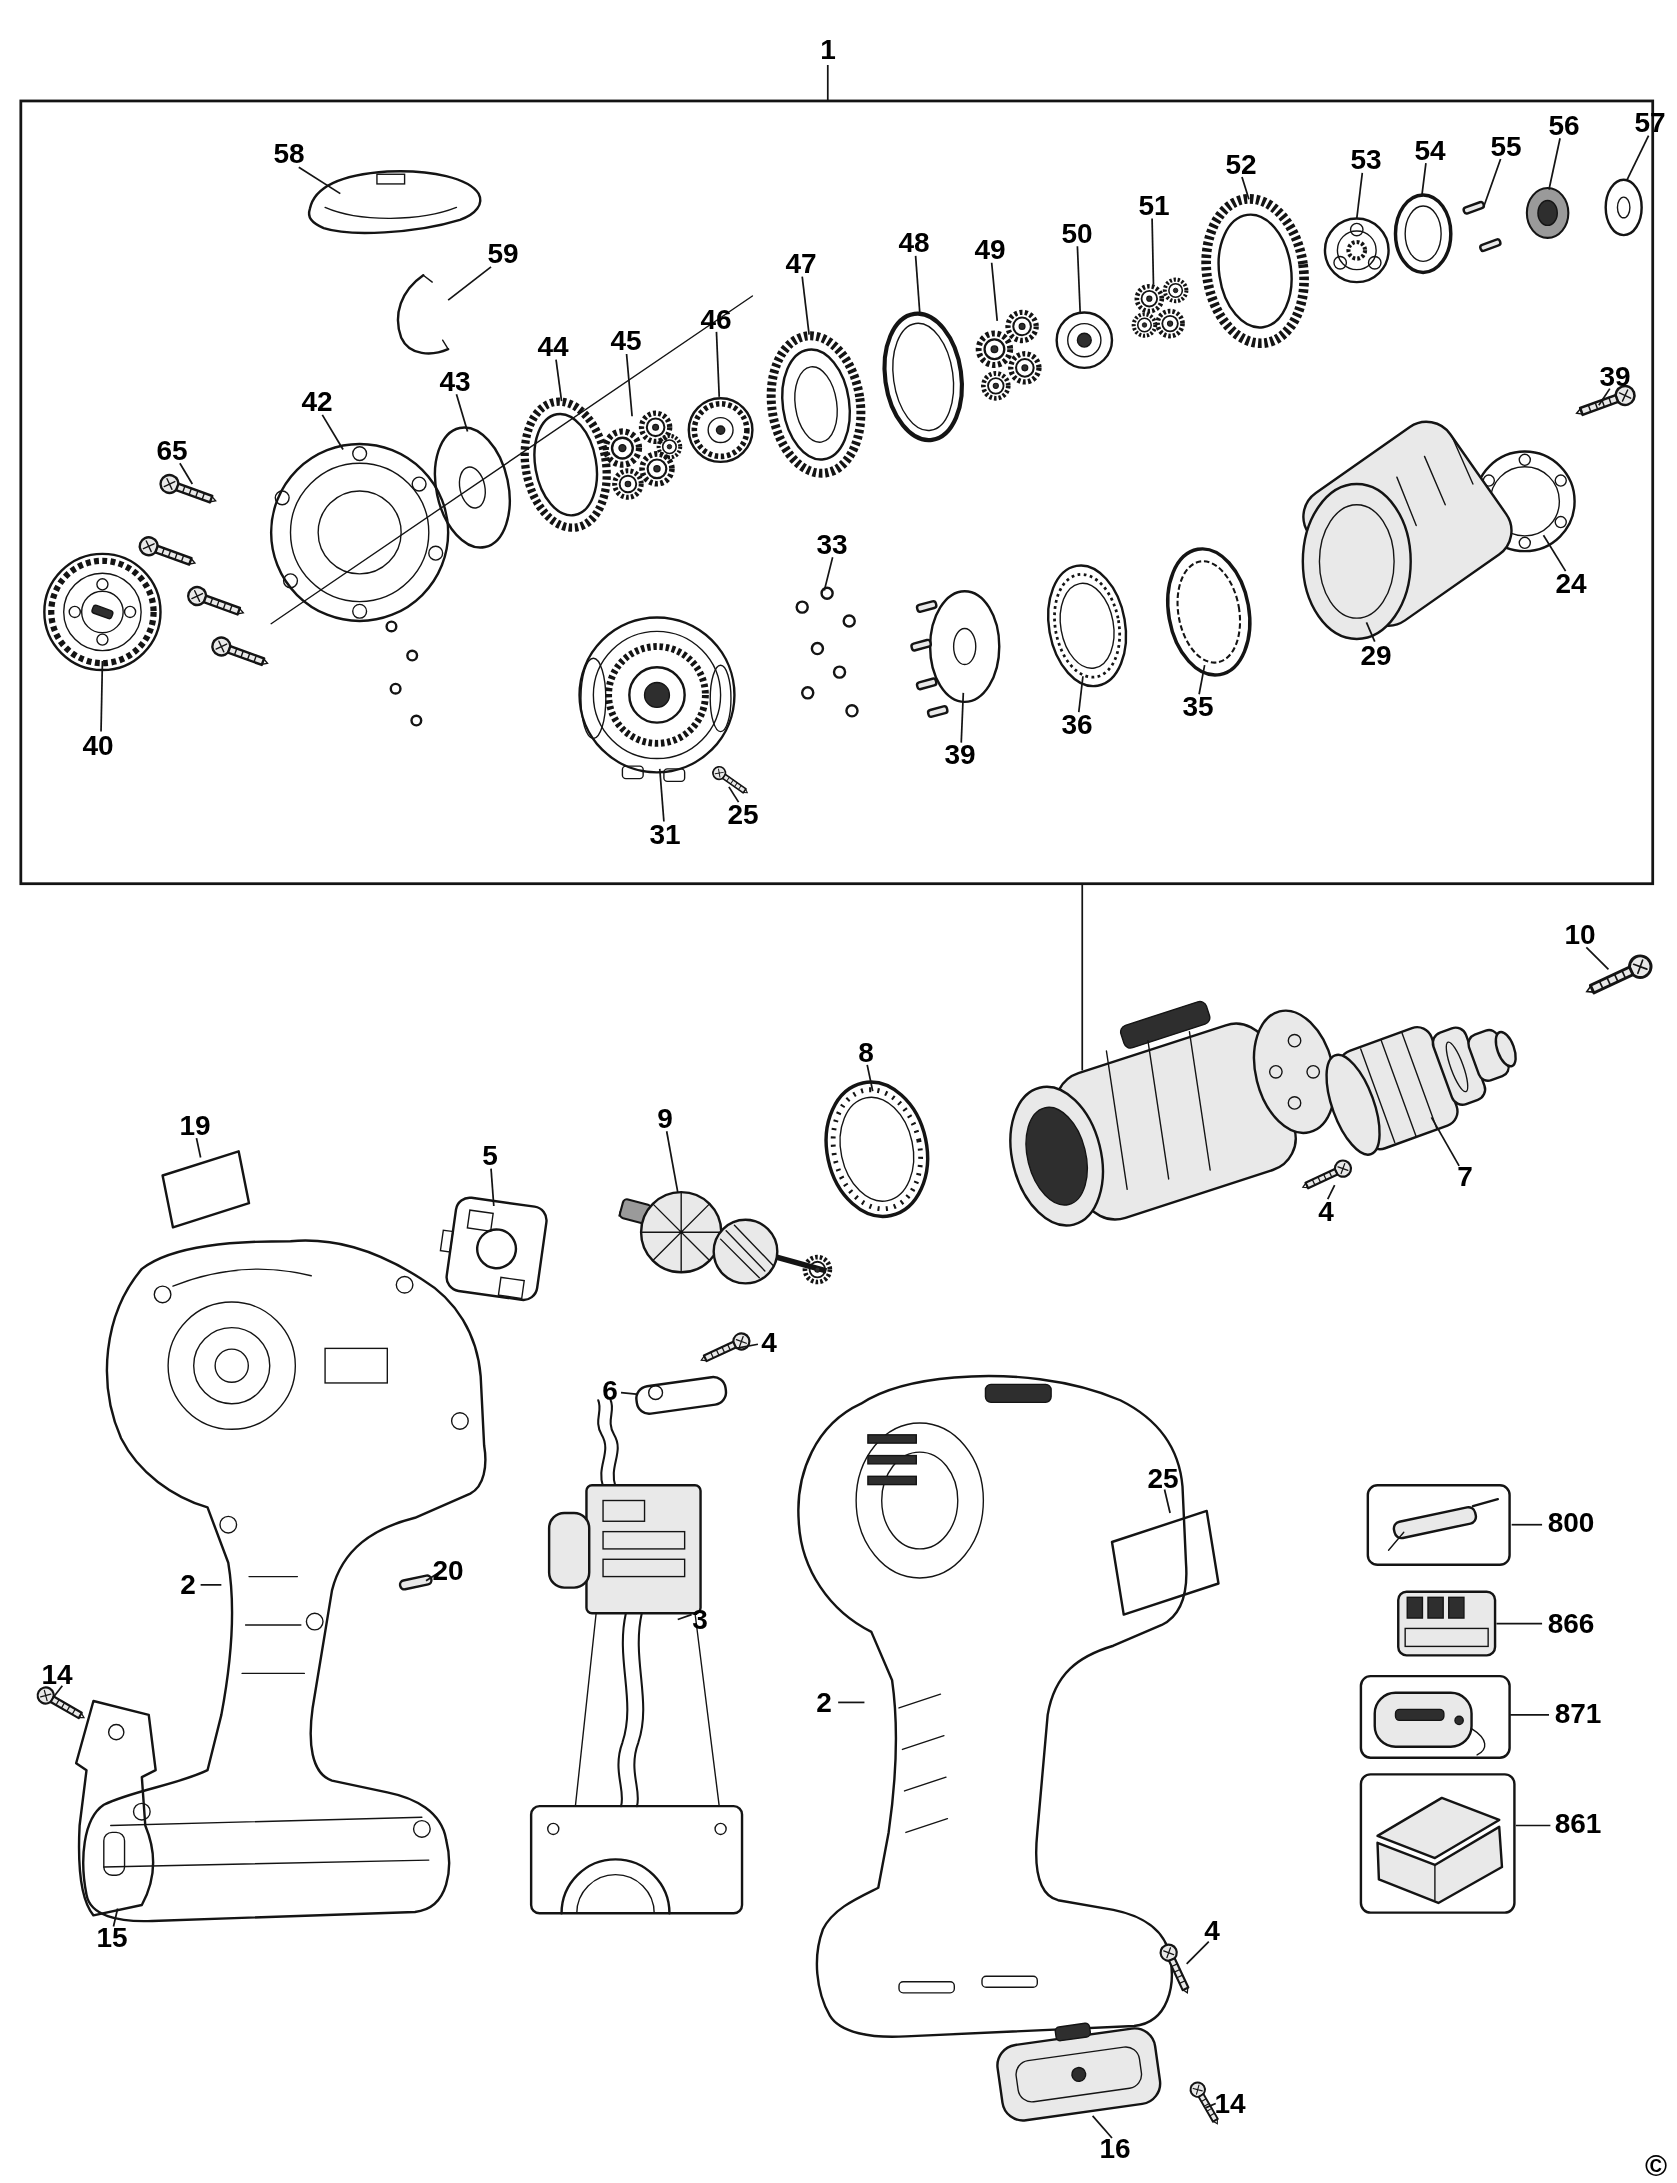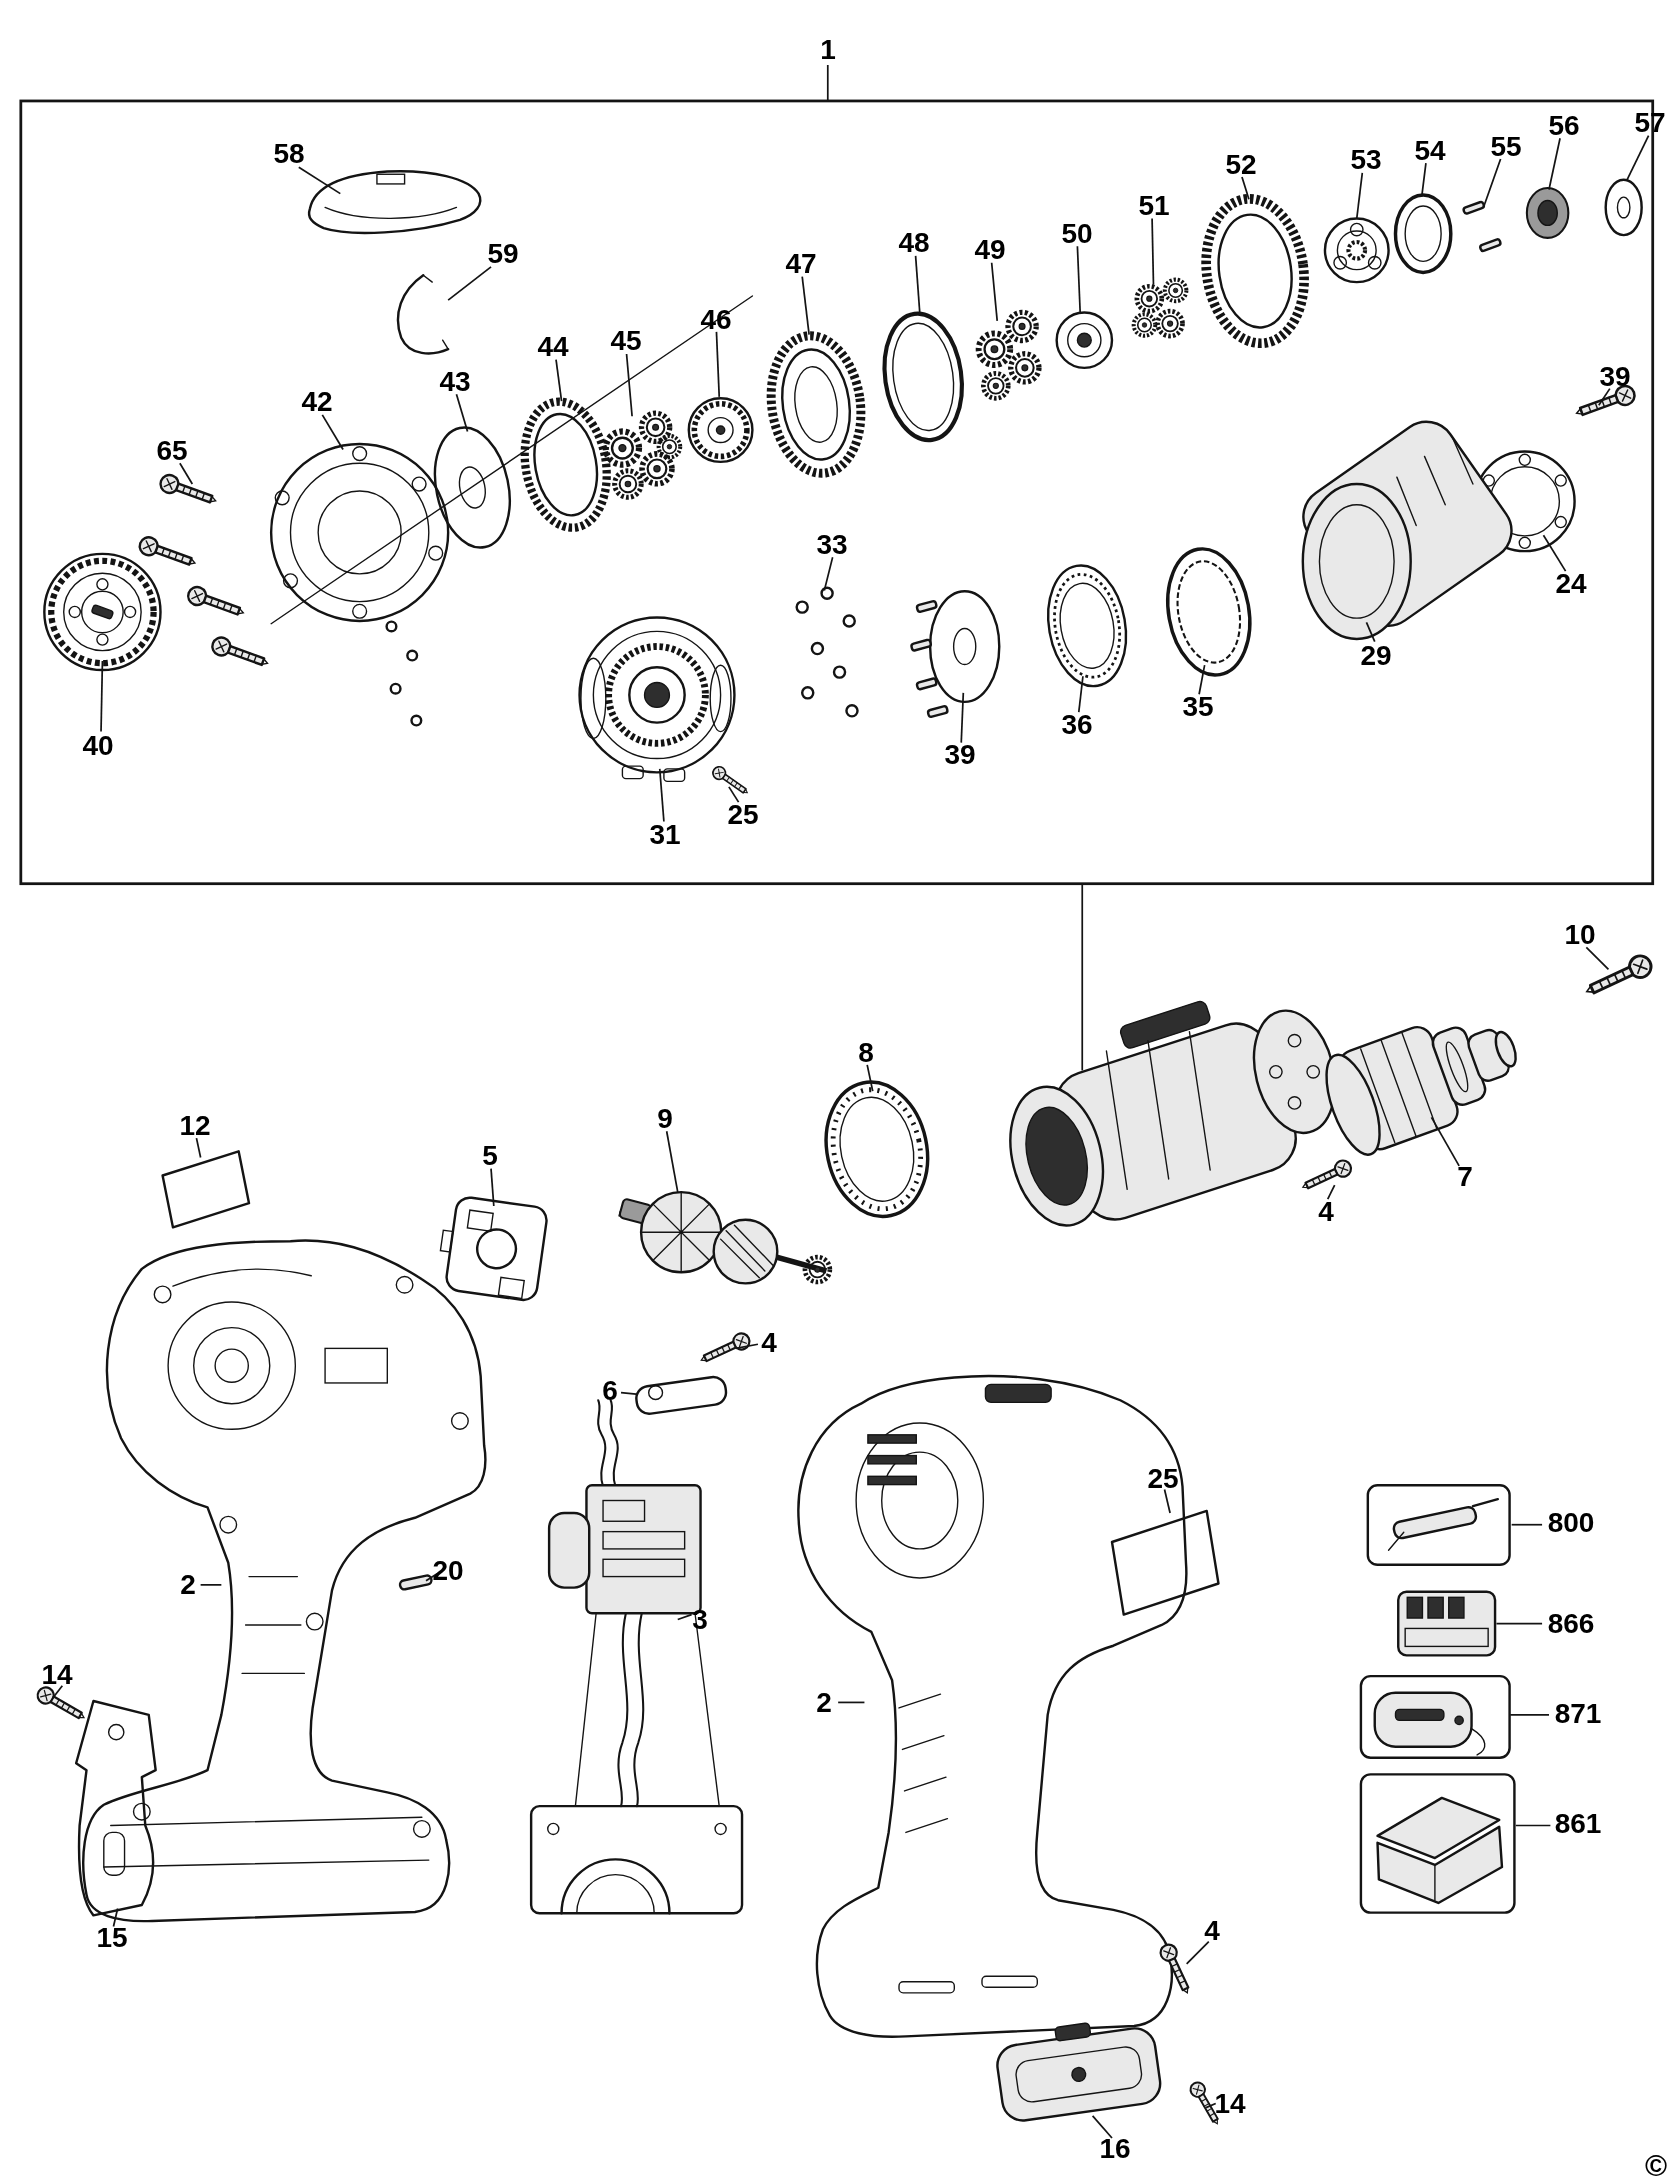--- a/index.html
+++ b/index.html
@@ -521,21 +521,21 @@
 <div class="lbl" style="left:1077px;top:725px">36</div>
 <div class="lbl" style="left:960px;top:755px">39</div>
 <div class="lbl" style="left:832px;top:545px">33</div>
 <div class="lbl" style="left:743px;top:815px">25</div>
 <div class="lbl" style="left:665px;top:835px">31</div>
 <div class="lbl" style="left:98px;top:746px">40</div>
 <div class="lbl" style="left:1580px;top:935px">10</div>
 <div class="lbl" style="left:866px;top:1053px">8</div>
 <div class="lbl" style="left:665px;top:1119px">9</div>
 <div class="lbl" style="left:490px;top:1156px">5</div>
-<div class="lbl" style="left:195px;top:1126px">12</div>
+<div class="lbl" style="left:195px;top:1126px">19</div>
 <div class="lbl" style="left:1465px;top:1177px">7</div>
 <div class="lbl" style="left:1326px;top:1212px">4</div>
 <div class="lbl" style="left:769px;top:1343px">4</div>
 <div class="lbl" style="left:610px;top:1391px">6</div>
 <div class="lbl" style="left:188px;top:1585px">2</div>
 <div class="lbl" style="left:448px;top:1571px">20</div>
 <div class="lbl" style="left:700px;top:1620px">3</div>
 <div class="lbl" style="left:1163px;top:1479px">25</div>
 <div class="lbl" style="left:1571px;top:1523px">800</div>
 <div class="lbl" style="left:1571px;top:1624px">866</div>

